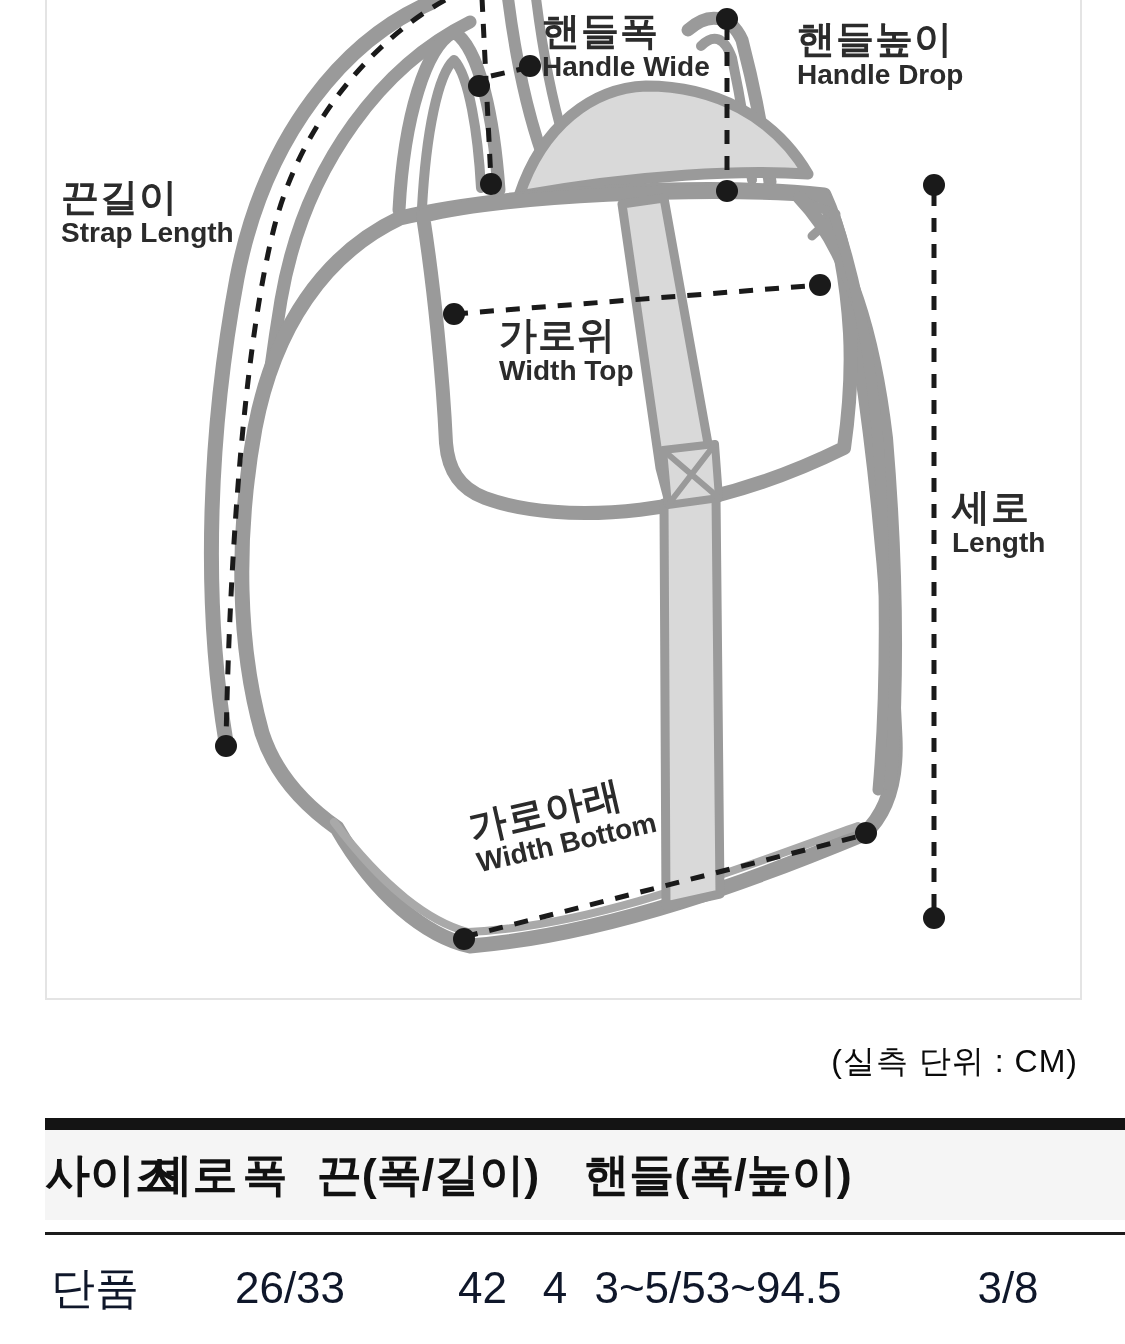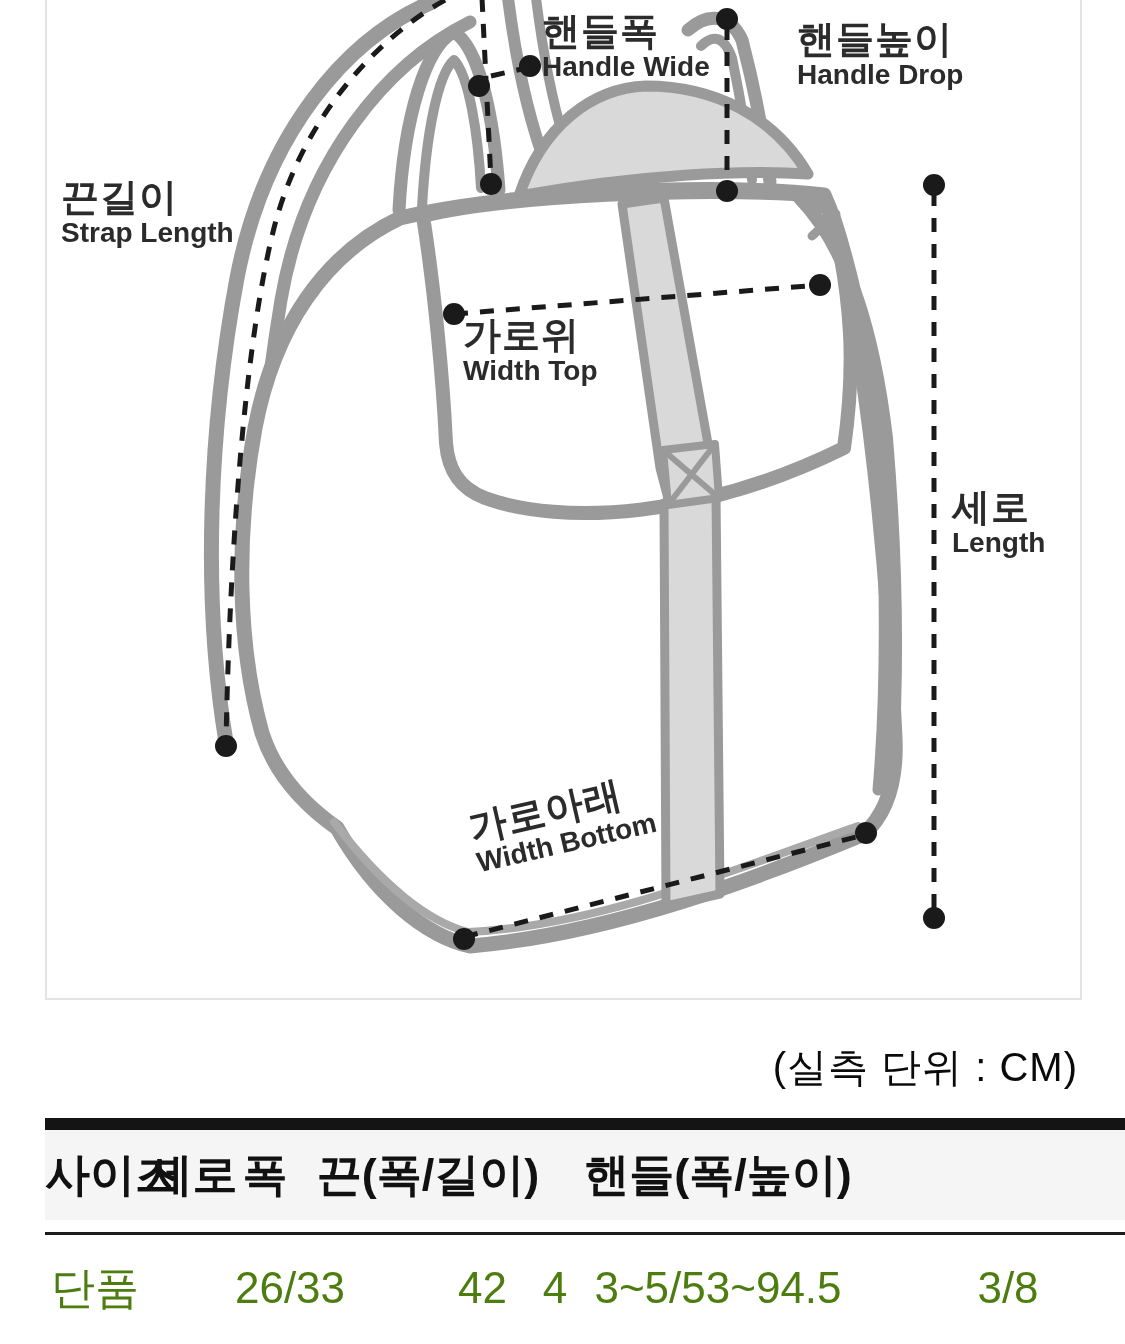--- a/index.html
+++ b/index.html
@@ -13,40 +13,40 @@
     position:absolute;left:45px;top:-2px;width:1033px;height:1000px;
     border:2px solid #e4e4e4;border-top:none;background:#fff;
   }
   .panel svg{position:absolute;left:0;top:0;}
   .dim-label{position:absolute;color:#2b2b2b;}
   .dim-label .ko{font-size:38px;font-weight:bold;line-height:1.05;letter-spacing:1px;}
   .dim-label .en{font-size:28px;font-weight:bold;line-height:1.1;letter-spacing:0px;}
   .lbl-handle-wide{left:495px;top:6px;margin-top:8px;}
   .lbl-handle-drop{left:750px;top:22px;}
   .lbl-strap-length{left:14px;top:180px;width:205px;text-align:left;}
-  .lbl-width-top{left:416px;top:318px;}
+  .lbl-width-top{left:452px;top:318px;}
   .lbl-length{left:905px;top:490px;}
   .lbl-width-bottom{left:418px;top:812px;transform:rotate(-13deg);transform-origin:left top;}
   
   .unit-note{
     position:absolute;top:1040px;right:47px;
-    font-size:40px;color:#0a0a0a;letter-spacing:1px;
+    font-size:32px;color:#0a0a0a;letter-spacing:1px;
   }
   
   .size-table{position:absolute;left:45px;top:1118px;width:1115px;}
   .size-table .topbar{height:12px;background:#141414;}
   .size-table .hrow{display:flex;align-items:center;height:90px;background:#f5f5f5;}
   .size-table .spacer{height:12px;background:#ffffff;}
   .size-table .hline{height:3px;background:#1c1c1c;}
   .size-table .drow{display:flex;align-items:center;height:106px;background:#ffffff;}
   .cell{flex:0 0 auto;text-align:center;white-space:nowrap;overflow:visible;}
   .c0{width:100px;} .c1{width:290px;} .c2{width:95px;}
   .c3{width:50px;}  .c4{width:260px;margin-left:8px;} .c5{width:320px;}
   .hrow .cell{font-size:45px;font-weight:bold;color:#111;}
-  .drow .cell{font-size:44px;font-weight:normal;color:#4d7c0f;}
+  .drow .cell{font-size:44px;font-weight:normal;color:#0f172a;}
 </style>
 </head>
 <body>
 
 <div class="panel">
 
   <svg width="1033" height="1000" viewBox="45 0 1033 1000">
     <g fill="none" stroke="#9a9a9a" stroke-width="14" stroke-linecap="round" stroke-linejoin="round">
 
       <path d="M 430 4 C 345 40 263 135 235 280 C 207 430 200 600 224 744" stroke-width="15"></path>

